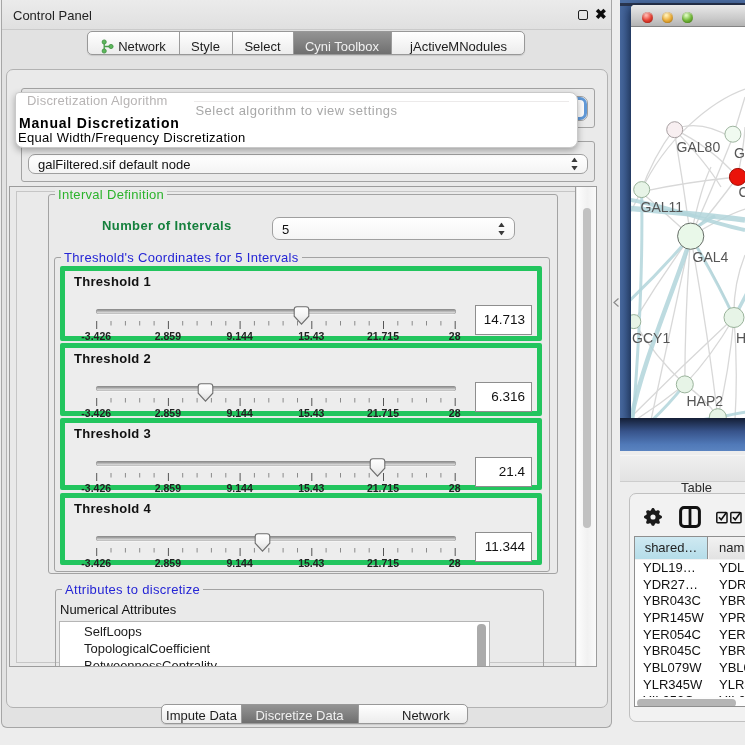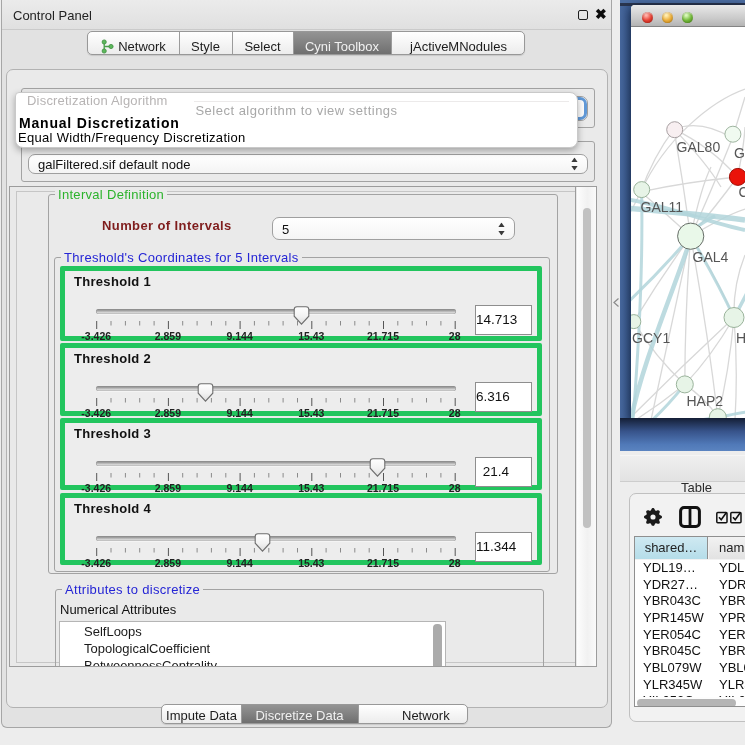--- a/index.html
+++ b/index.html
@@ -38,21 +38,21 @@
 #vsb { position:absolute; left:567px; top:0; width:19px; height:479px; background:linear-gradient(90deg,#fdfdfd,#f1f1f1 55%, #fafafa); }
 #vsb .thumb { position:absolute; left:6px; top:21px; width:8px; height:320px; background:#c1c1c1; border-radius:4px; }
 
 .tpanel { position:absolute; left:50px; width:482px; height:74px; background:#ededed;
   border:5px solid #22c55e; border-radius:2px; }
 .ttitle { position:absolute; left:9px; top:3px; font-size:13px; letter-spacing:0.3px; font-weight:bold; color:#111; }
 .track { position:absolute; left:31px; top:38px; width:360px; height:5px; border-radius:2.5px;
   background:linear-gradient(#767676,#aeaeae 40%,#e6e6e6 85%,#f2f2f2); box-shadow:0 0.5px 0 rgba(255,255,255,0.8), inset 0 0 0 0.5px #9a9a9a; }
 .tlabel { position:absolute; top:59px; transform:translateX(-50%); font-size:10.5px; font-weight:bold; color:#222; }
 .tbox { position:absolute; left:410px; top:34px; width:57px; height:30px; background:#fff;
-  border:1px solid #8e8e8e; font-size:13.5px; color:#111; text-align:right; line-height:28px; padding-right:22px; }
+  border:1px solid #8e8e8e; font-size:13.5px; color:#111; text-align:right; line-height:28px; padding-right:6px; }
 .thumb-svg { position:absolute; top:35px; }
 .ticks-svg { position:absolute; left:31px; top:50px; }
 
 #attrlist { position:absolute; left:57px; top:430px; width:473px; height:60px; background:#fff; border:1px solid #b5b5b5; }
 #attrlist .it { position:absolute; left:24px; font-size:13px; color:#1a1a1a; white-space:nowrap; }
 #attrlist .sb { position:absolute; right:3px; top:2px; width:9px; height:70px; background:#ababab; border-radius:4px; }
 
 #applybar { position:absolute; left:4px; top:666px; width:602px; height:42px; background:#e7e7e7; border-radius:0 0 7px 7px; border-top:1px solid #9c9c9c;}
 #apply { position:absolute; left:264px; top:6px; width:67px; height:18px; background:linear-gradient(#ffffff,#e6e6e6);
   border:1px solid #9d9d9d; border-radius:4px; font-size:13px; font-weight:bold; color:#2a2a2a; text-align:center; line-height:16px; }
@@ -132,21 +132,21 @@
           <svg width="7" height="13" viewBox="0 0 7 13">
             <path d="M3.5 0 L6.6 4.4 H0.4 Z" fill="#3a3a3a"></path>
             <path d="M3.5 13 L6.6 8.6 H0.4 Z" fill="#3a3a3a"></path>
           </svg>
         </div>
 <div id="spane" style="left:2px; top:116px;">
 <div id="viewport">
 <div class="abs" style="left:6px; top:4px; width:564px; height:472px; border:1px solid #c6c6c6; background:#eaeaea;"></div>
 <div class="group" style="left:38px; top:7px; width:510px; height:380px;"></div>
 <div class="gtitle" style="left:45px; top:0px; color:#2cb32c;">Interval Definition</div>
-<div class="abs" style="left:92px; top:31px; font-size:13px; letter-spacing:0.4px; font-weight:bold; color:#7f1d1d;">Number of Intervals</div>
+<div class="abs" style="left:92px; top:31px; font-size:13px; letter-spacing:0.4px; font-weight:bold; color:#15803d;">Number of Intervals</div>
 <div class="combo" style="left:262px; top:30px; width:243px; height:23px;">
               <div class="cv">5</div>
               <svg width="7" height="13" viewBox="0 0 7 13">
                 <path d="M3.5 0 L6.6 4.4 H0.4 Z" fill="#3a3a3a"></path>
                 <path d="M3.5 13 L6.6 8.6 H0.4 Z" fill="#3a3a3a"></path>
               </svg>
             </div>
 <div class="group" style="left:44px; top:70px; width:496px; height:315px;"></div>
 <div class="gtitle" style="left:51px; top:63px; color:#2525d5;">Threshold's Coordinates for 5 Intervals</div>
 <div class="tpanel" style="left:50px; top:78.5px; height:75px;">
@@ -341,21 +341,21 @@
                     <stop offset="1" stop-color="#dcdcdc"></stop>
                   </linearGradient>
                 </defs>
                 <path d="M4,0.7 H13 Q15.8,0.7 15.8,3.5 V10.2 L8.5,18.2 L1.2,10.2 V3.5 Q1.2,0.7 4,0.7 Z" fill="url(#tg)" stroke="#6e6e6e" stroke-width="1.1"></path>
               </svg>
 <div class="tbox">11.344</div>
 </div>
 <div class="group" style="left:45px; top:402px; width:489px; height:80px;"></div>
 <div class="gtitle" style="left:52px; top:395px; color:#2525d5;">Attributes to discretize</div>
 <div class="abs" style="left:50px; top:415px; font-size:13px; font-weight:normal; color:#111;">Numerical Attributes</div>
-<div id="attrlist" style="left:49px; top:434px; width:387px; height:50px;padding-left:40px;">
+<div id="attrlist" style="left:49px; top:434px; width:431px; height:50px;padding-left:40px;">
 <div class="it" style="top:2px;">SelfLoops</div>
 <div class="it" style="top:19px;">TopologicalCoefficient</div>
 <div class="it" style="top:36px;">BetweennessCentrality</div>
 <div class="sb"></div>
 </div>
 </div>
 <div id="vsb">
             <div class="thumb"></div>
           </div>
 </div>

